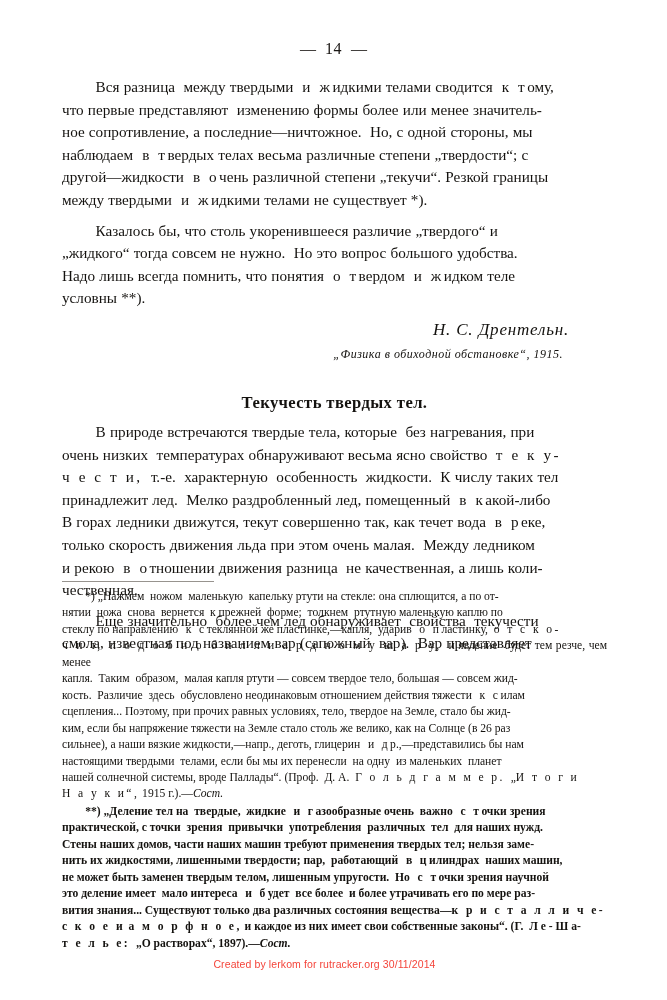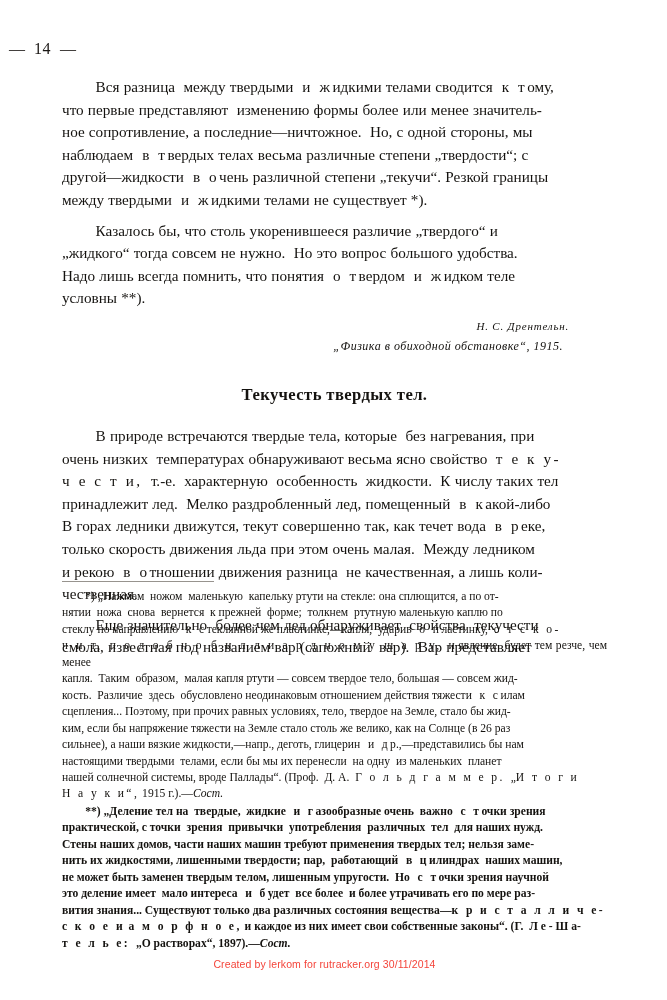--- a/index.html
+++ b/index.html
@@ -23,21 +23,21 @@
     inset: 0;
     padding: 0;
   }
 
   
   .folio {
     position: absolute;
     top: 40px;
     left: 0;
     width: 667px;
-    text-align: left;
+    text-align: center;
     font-size: 16px;
     letter-spacing: 0.5px;
     color: #1a1714;
   }
   .folio .dash { letter-spacing: 0; padding: 0 9px; }
 
   
   .column {
     position: absolute;
     left: 62px;
@@ -59,34 +59,34 @@
 
   
   .attrib {
     margin-top: 10px;
     font-style: italic;
     text-align: right;
     padding-right: 38px;
   }
   .attrib .author {
     display: block;
-    font-size: 11px;
+    font-size: 17px;
     letter-spacing: 0.8px;
     margin-bottom: 7px;
   }
   .attrib .source {
     display: block;
     font-size: 12px;
     letter-spacing: 0.5px;
     padding-right: 6px;
   }
 
   
   h2.section {
-    margin: 31px 0 20px 0;
+    margin: 31px 0 8px 0;
     font-size: 16.6px;
     font-weight: bold;
     text-align: center;
     letter-spacing: 0.4px;
   }
 
   
   .footnotes {
     position: absolute;
     left: 62px;

